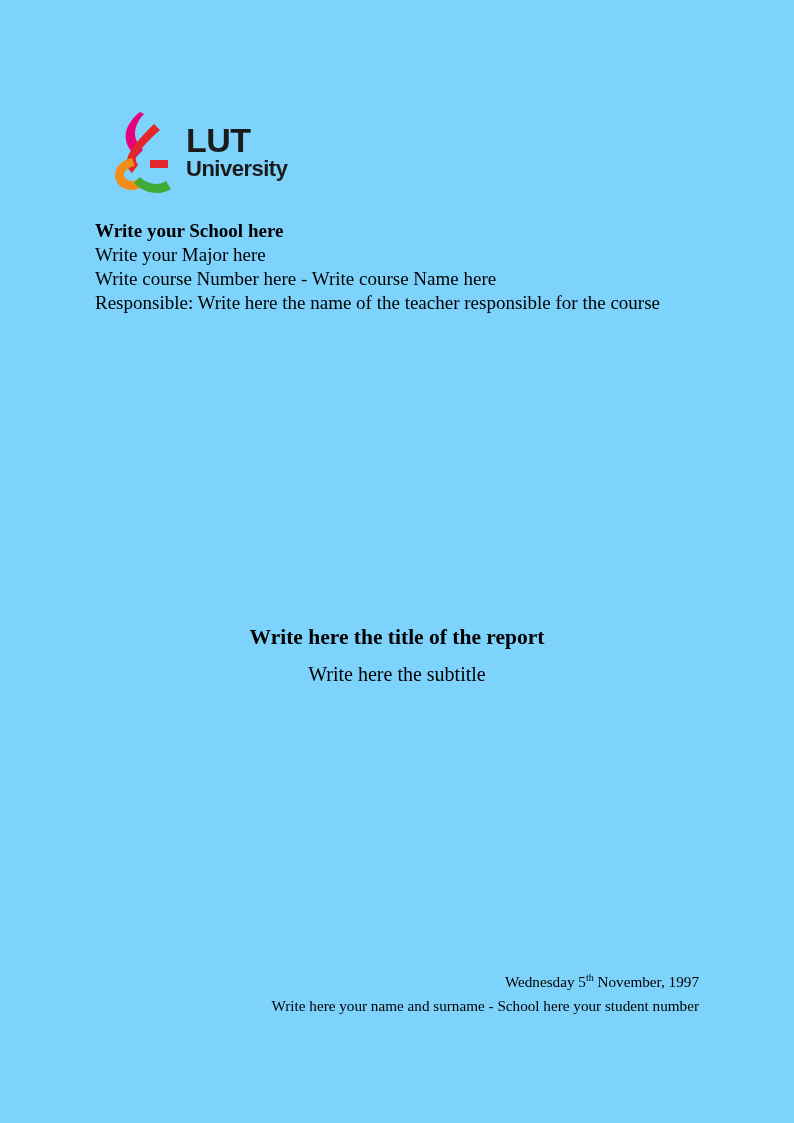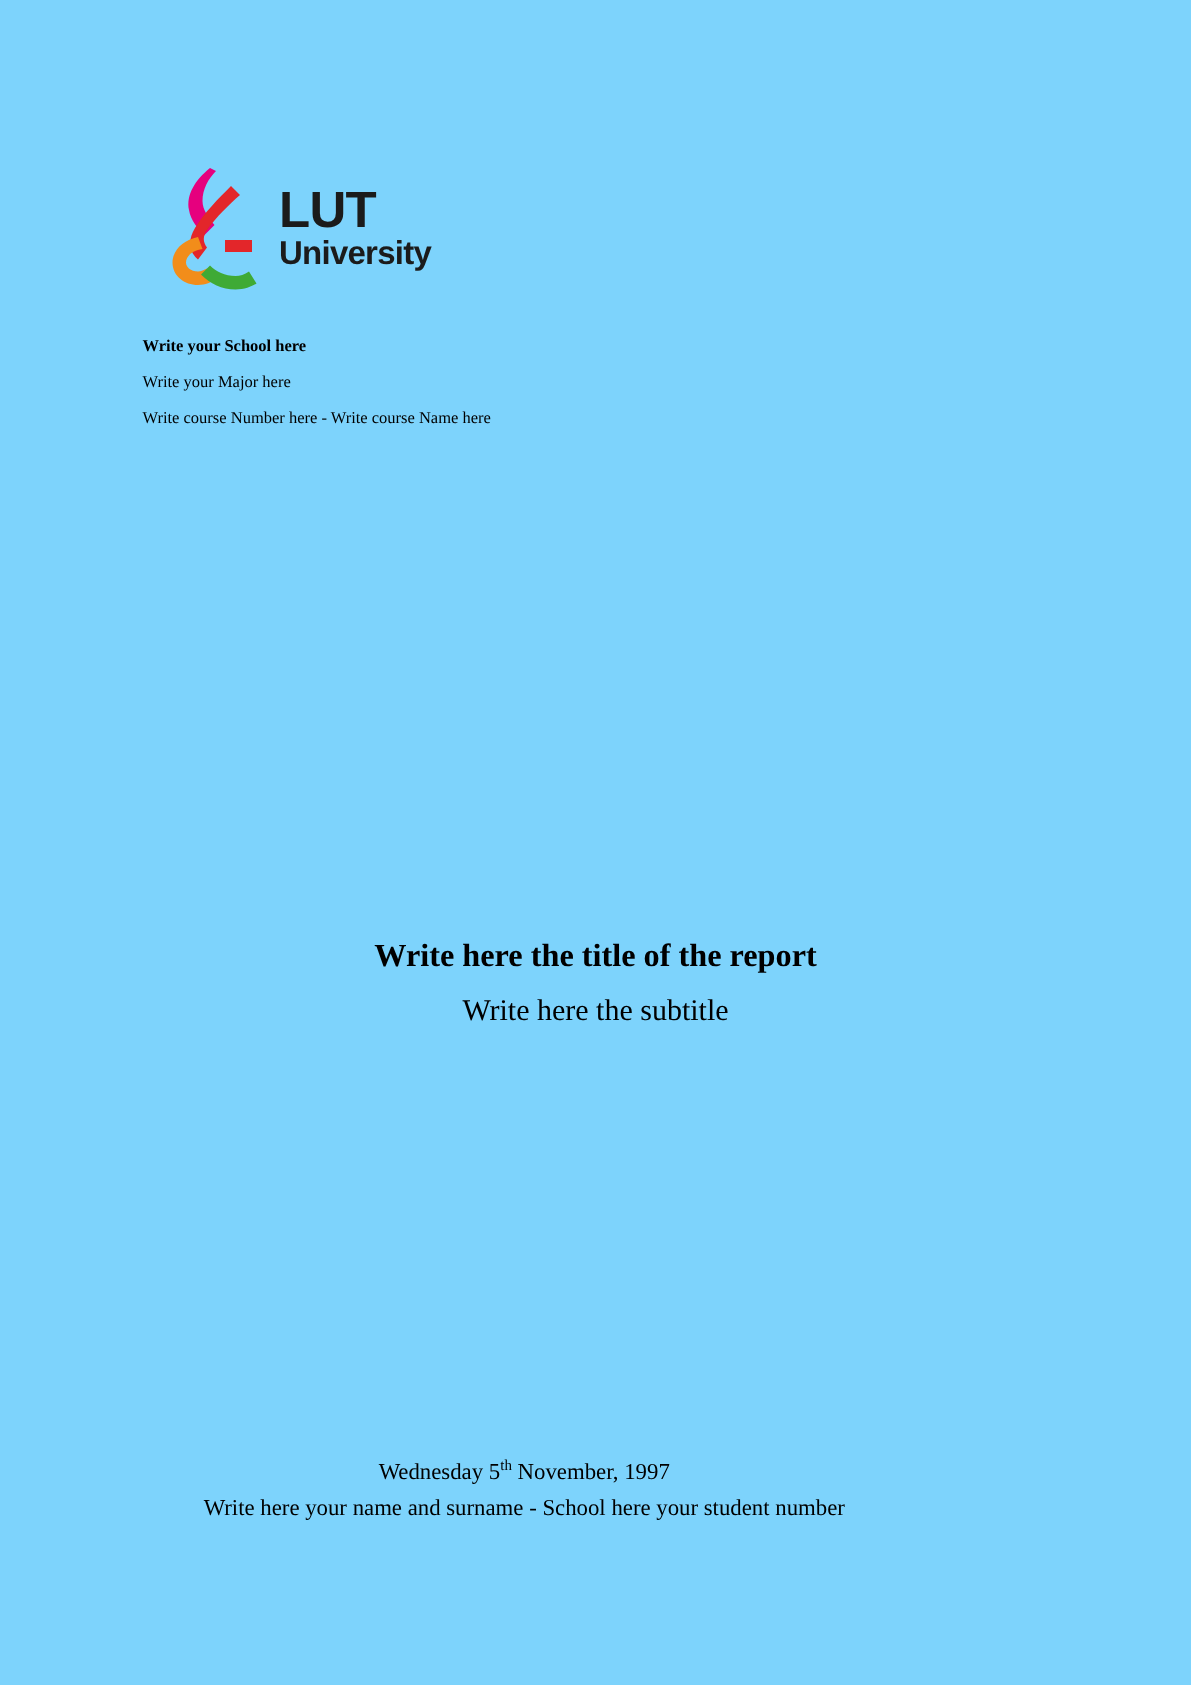--- a/index.html
+++ b/index.html
@@ -57,21 +57,21 @@
   }
 
   
   .course-block {
     position: absolute;
     left: 95px;
     top: 219px;
     width: 620px;
   }
   .course-block .line {
-    font-size: 11px;
+    font-size: 19px;
     line-height: 24px;
     color: #000;
     white-space: pre;
   }
   .course-block .school {
     font-weight: bold;
   }
 
   
   .title-block {
@@ -101,21 +101,20 @@
     top: 970px;
     width: 794px;
     padding-right: 95px;
     box-sizing: border-box;
     text-align: right;
   }
   .footer-block .fline {
     font-size: 15.2px;
     line-height: 24px;
     color: #000;
-    text-align: center;
   }
   .footer-block sup {
     font-size: 10px;
     vertical-align: super;
     line-height: 0;
   }
   .date-line span {
     white-space: pre;
   }
 </style>
@@ -142,20 +141,21 @@
     <div class="logo-word">
       <span class="l1">LUT</span>
       <span class="l2">University</span>
     </div>
   </div>
 
   <div class="course-block">
     <div class="line school">Write your School here</div>
     <div class="line">Write your Major here</div>
     <div class="line">Write course Number here - Write course Name here</div>
+    <div class="line">Responsible: Write here the name of the teacher responsible for the course</div>
   </div>
 
   <div class="title-block">
     <div class="doc-title">Write here the title of the report</div>
     <div class="doc-subtitle">Write here the subtitle</div>
   </div>
 
   <div class="footer-block">
     <div class="fline date-line">
       <span>Wednesday 5</span><sup>th</sup><span> November, 1997</span>

